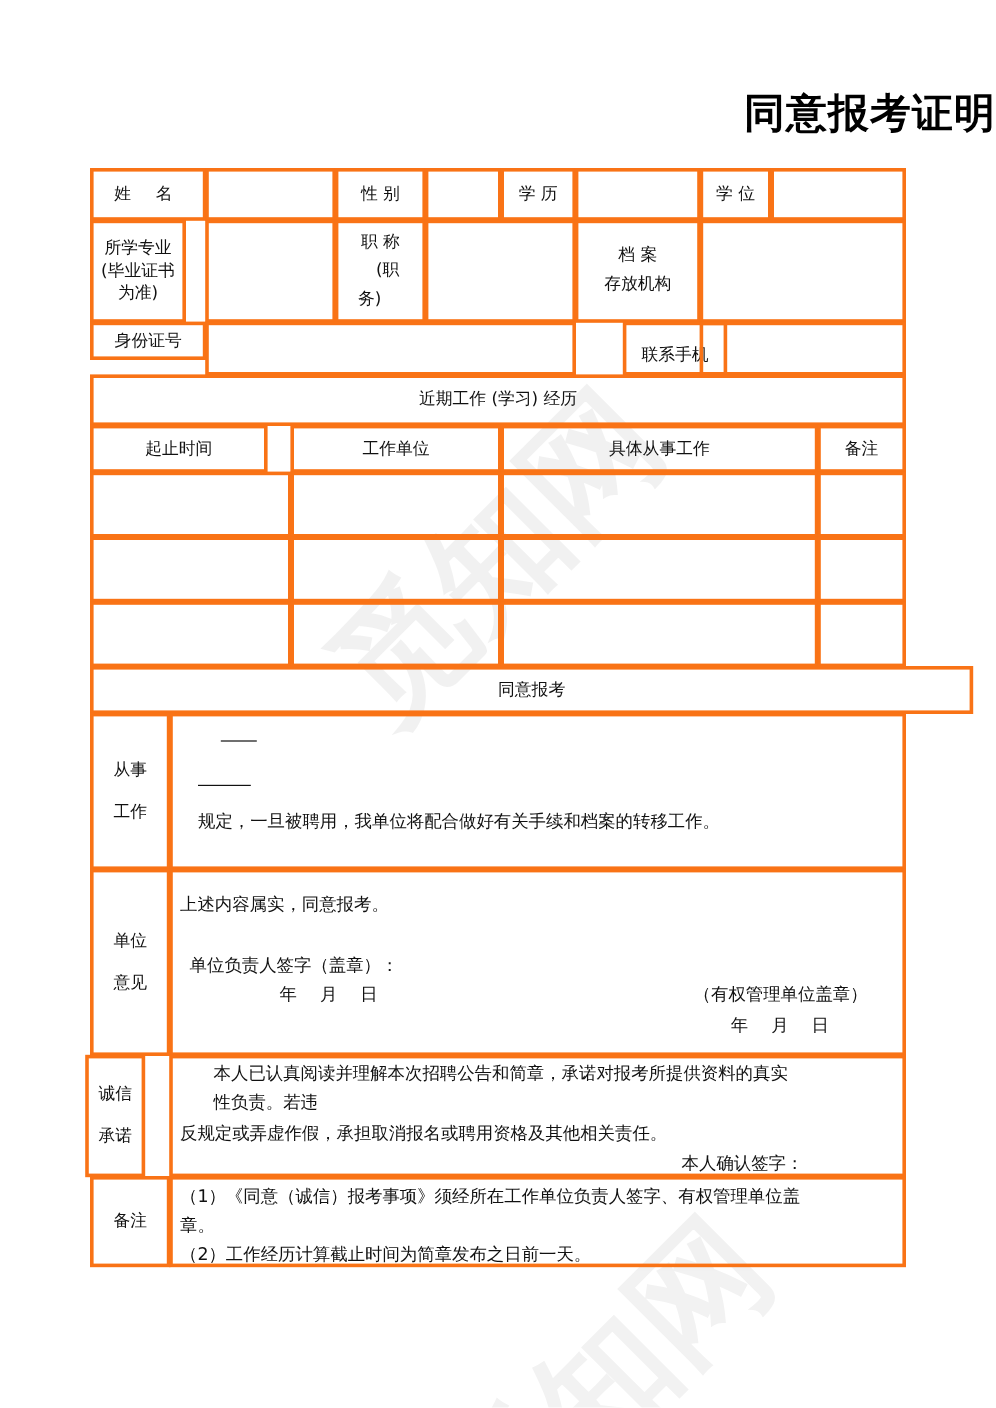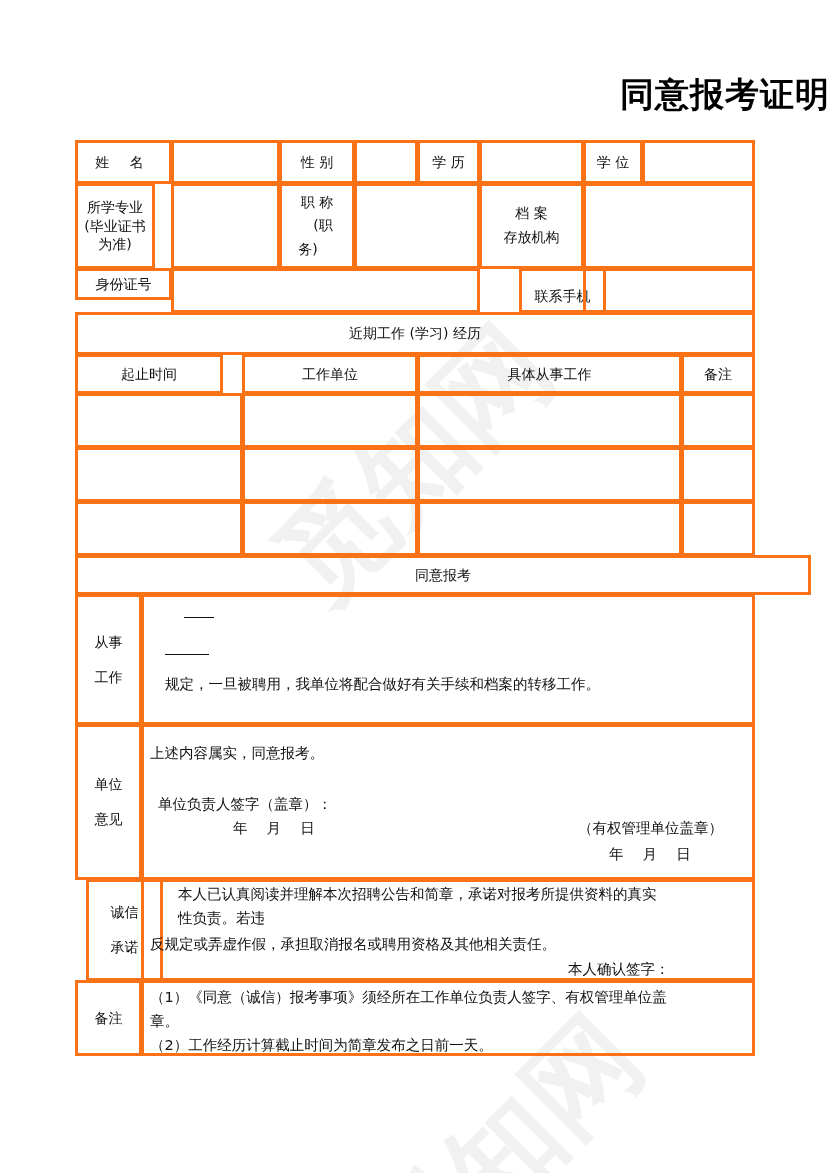--- a/index.html
+++ b/index.html
@@ -98,21 +98,21 @@
   <span>单位</span>
   <span>意见</span>
 </div>
 <div class="cell" style="left:141px;top:724px;width:614px;height:156px;"></div>
 <div class="txt" style="left:150px;top:744px;">上述内容属实，同意报考。</div>
 <div class="txt" style="left:158px;top:795px;">单位负责人签字（盖章）：</div>
 <div class="txt" style="left:233px;top:819px;">年　 月　 日</div>
 <div class="txt" style="left:578px;top:819px;">（有权管理单位盖章）</div>
 <div class="txt" style="left:609px;top:845px;">年　 月　 日</div>
 
-<div class="cell col" style="left:86px;top:879px;width:77px;height:102px;line-height:2.5;">
+<div class="cell col" style="left:71px;top:879px;width:50px;height:102px;line-height:2.5;">
   <span>诚信</span>
   <span>承诺</span>
 </div>
 <div class="cell" style="left:141px;top:879px;width:614px;height:102px;"></div>
 <div class="txt" style="left:178px;top:885px;">本人已认真阅读并理解本次招聘公告和简章，承诺对报考所提供资料的真实</div>
 <div class="txt" style="left:178px;top:909px;">性负责。若违</div>
 <div class="txt" style="left:150px;top:935px;">反规定或弄虚作假，承担取消报名或聘用资格及其他相关责任。</div>
 <div class="txt" style="left:568px;top:960px;">本人确认签字：</div>
 
 <div class="cell" style="left:75px;top:980px;width:67px;height:76px;">备注</div>

